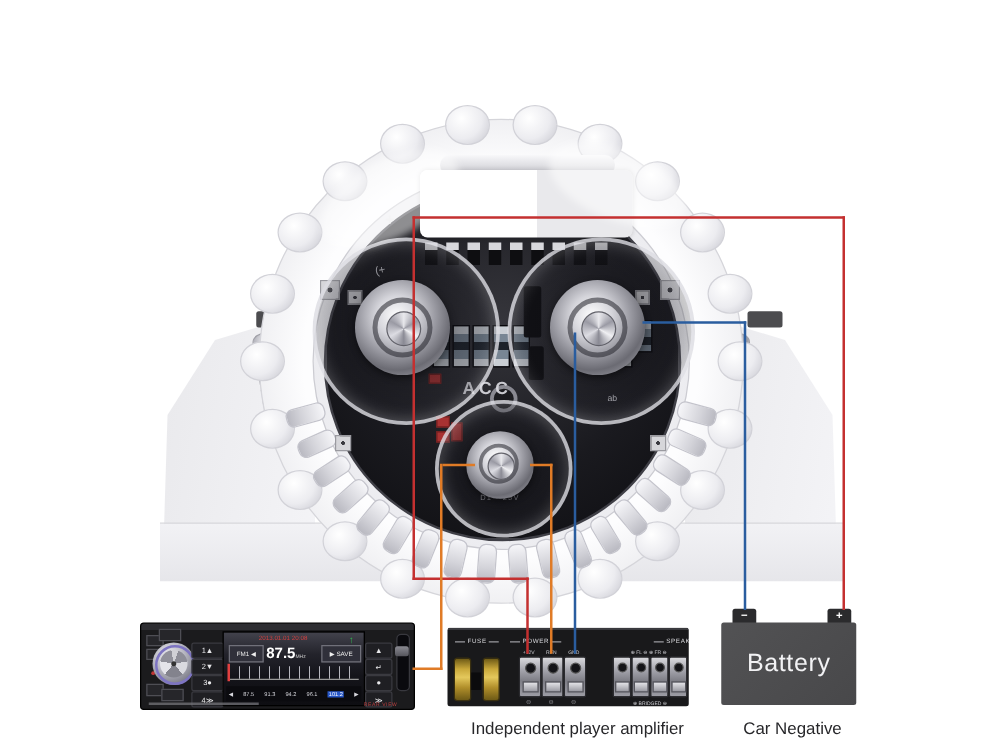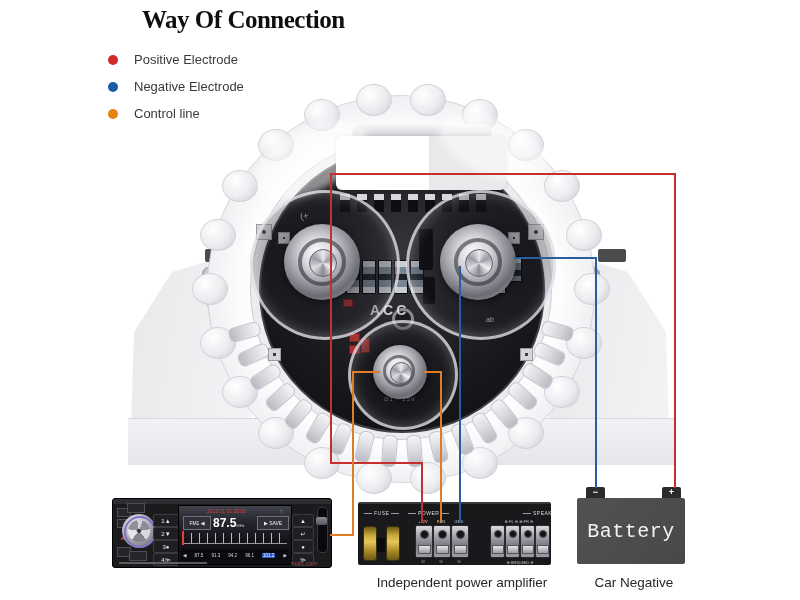--- a/index.html
+++ b/index.html
@@ -308,50 +308,35 @@
       </div>
     <div class="tinylabel" style="left:134px;top:56px;width:56px;">⊕ BRIDGED ⊖</div>
   </div>
 
   <div class="abs" style="left:586px;top:487px;width:19px;height:12px;background:#2b2b2d;border-radius:2px 2px 0 0;
               color:#fff;font-size:9px;font-weight:bold;text-align:center;line-height:11px;">−</div>
   <div class="abs" style="left:662px;top:487px;width:19px;height:12px;background:#2b2b2d;border-radius:2px 2px 0 0;
               color:#fff;font-size:9px;font-weight:bold;text-align:center;line-height:11px;">+</div>
   <div class="abs" style="left:577px;top:498px;width:108px;height:66px;border-radius:2px;
               background:linear-gradient(135deg,#525254,#48484a);display:flex;align-items:center;justify-content:center;">
-    <span style="color:#f2f2f4;font-size:20px;letter-spacing:.5px;font-family:Liberation Mono, monospace;">Battery</span>
+    <span style="color:#f2f2f4;font-size:20px;letter-spacing:.5px;">Battery</span>
   </div>
 
   <div id="wires">
       <div class="wire" style="left:330px;top:173px;width:2px;height:291px;background:#c43030;z-index:30;"></div>
       <div class="wire" style="left:330px;top:173px;width:346px;height:2px;background:#c43030;z-index:30;"></div>
       <div class="wire" style="left:674px;top:173px;width:2px;height:315px;background:#c43030;z-index:30;"></div>
       <div class="wire" style="left:330px;top:462px;width:93px;height:2px;background:#c43030;z-index:30;"></div>
       <div class="wire" style="left:421px;top:462px;width:2px;height:61px;background:#c43030;z-index:30;"></div>
       <div class="wire" style="left:514px;top:257px;width:83px;height:2px;background:#2a5d9f;z-index:30;"></div>
       <div class="wire" style="left:595px;top:257px;width:2px;height:231px;background:#2a5d9f;z-index:30;"></div>
       <div class="wire" style="left:459px;top:266px;width:2px;height:257px;background:#2a5d9f;z-index:30;"></div>
       <div class="wire" style="left:354px;top:371px;width:26px;height:2px;background:#e07b26;z-index:30;"></div>
       <div class="wire" style="left:352px;top:371px;width:2px;height:165px;background:#e07b26;z-index:30;"></div>
       <div class="wire" style="left:330px;top:534px;width:24px;height:2px;background:#e07b26;z-index:30;"></div>
       <div class="wire" style="left:424px;top:371px;width:18px;height:2px;background:#e07b26;z-index:30;"></div>
       <div class="wire" style="left:440px;top:371px;width:2px;height:152px;background:#e07b26;z-index:30;"></div>
     </div>
 
-  <div class="abs title" style="left:142px;top:6px;">Way Of Connection</div>
-  <div class="abs" id="legend" style="left:108px;top:52px;">
-      <div class="legend-row">
-        <span class="legend-dot" style="background: rgb(212, 42, 41);"></span>
-        <span class="legend-label">Positive Electrode</span>
-      </div>
-      <div class="legend-row">
-        <span class="legend-dot" style="background: rgb(26, 91, 168);"></span>
-        <span class="legend-label">Negative Electrode</span>
-      </div>
-      <div class="legend-row">
-        <span class="legend-dot" style="background: rgb(232, 130, 14);"></span>
-        <span class="legend-label">Control line</span>
-      </div>
-    </div>
-
-  <div class="abs caption" style="left:352px;top:575px;width:220px;">Independent power amplifier</div>
+
+  <div class="abs caption" style="left:352px;top:575px;width:220px;">Independent player amplifier</div>
   <div class="abs caption" style="left:572px;top:575px;width:124px;">Car Negative</div>
 </div>
 
 </body></html>

